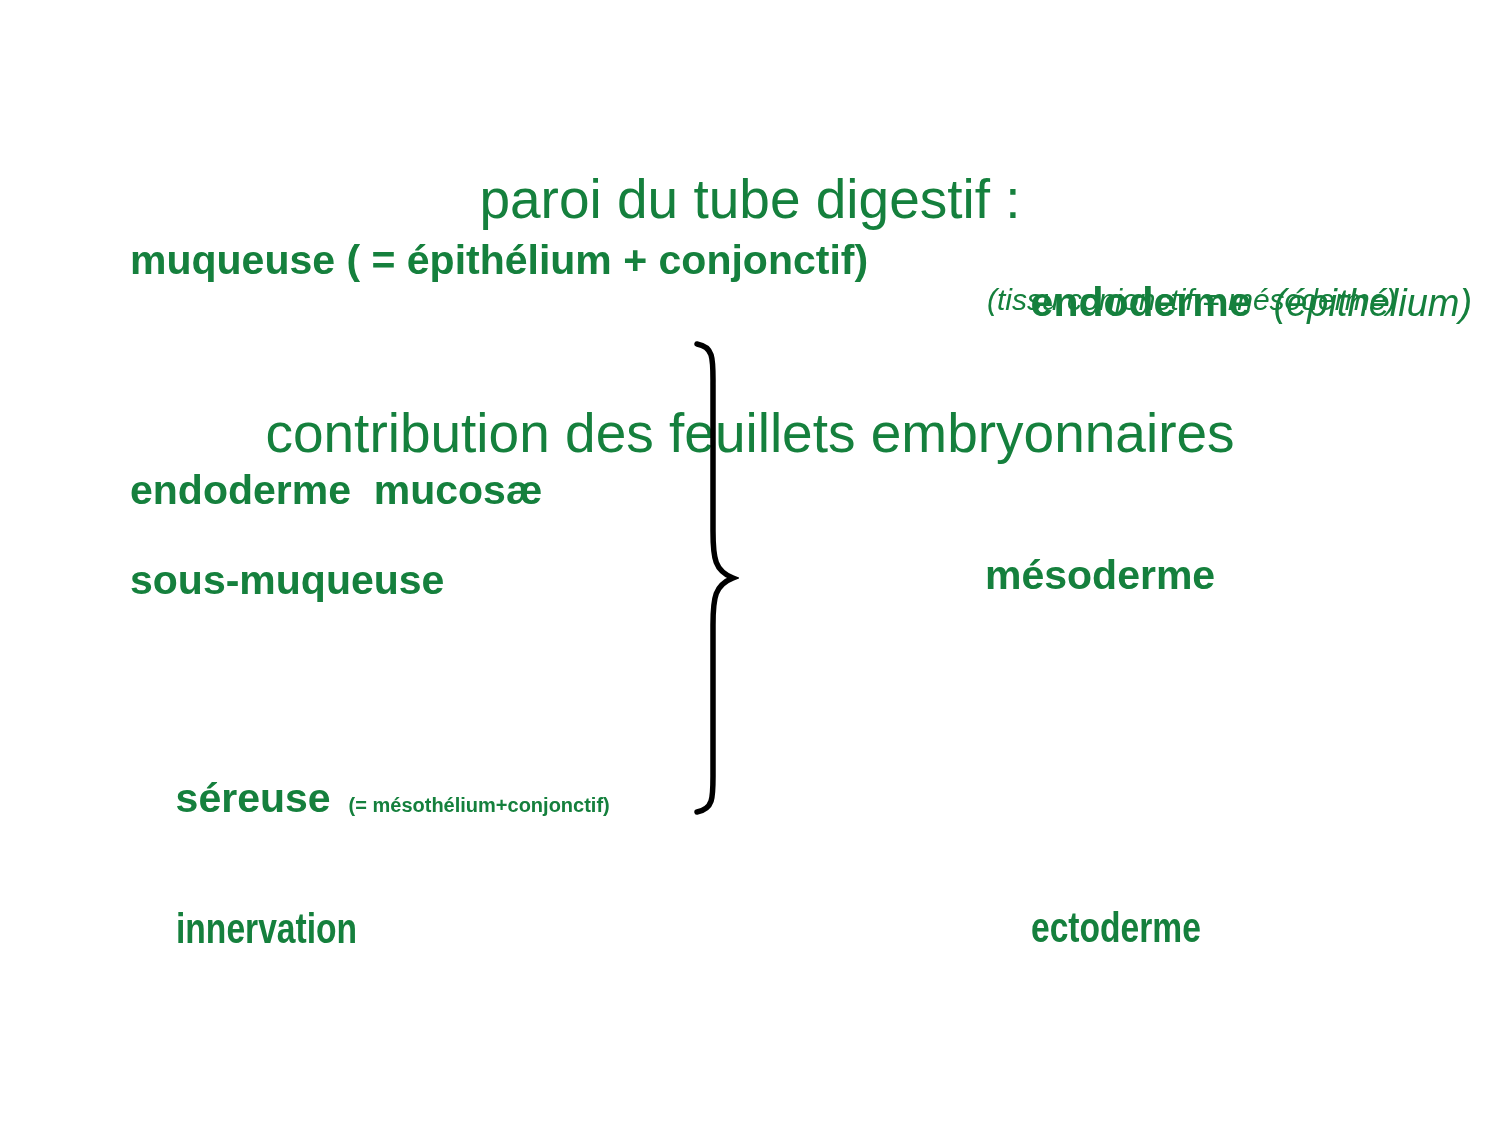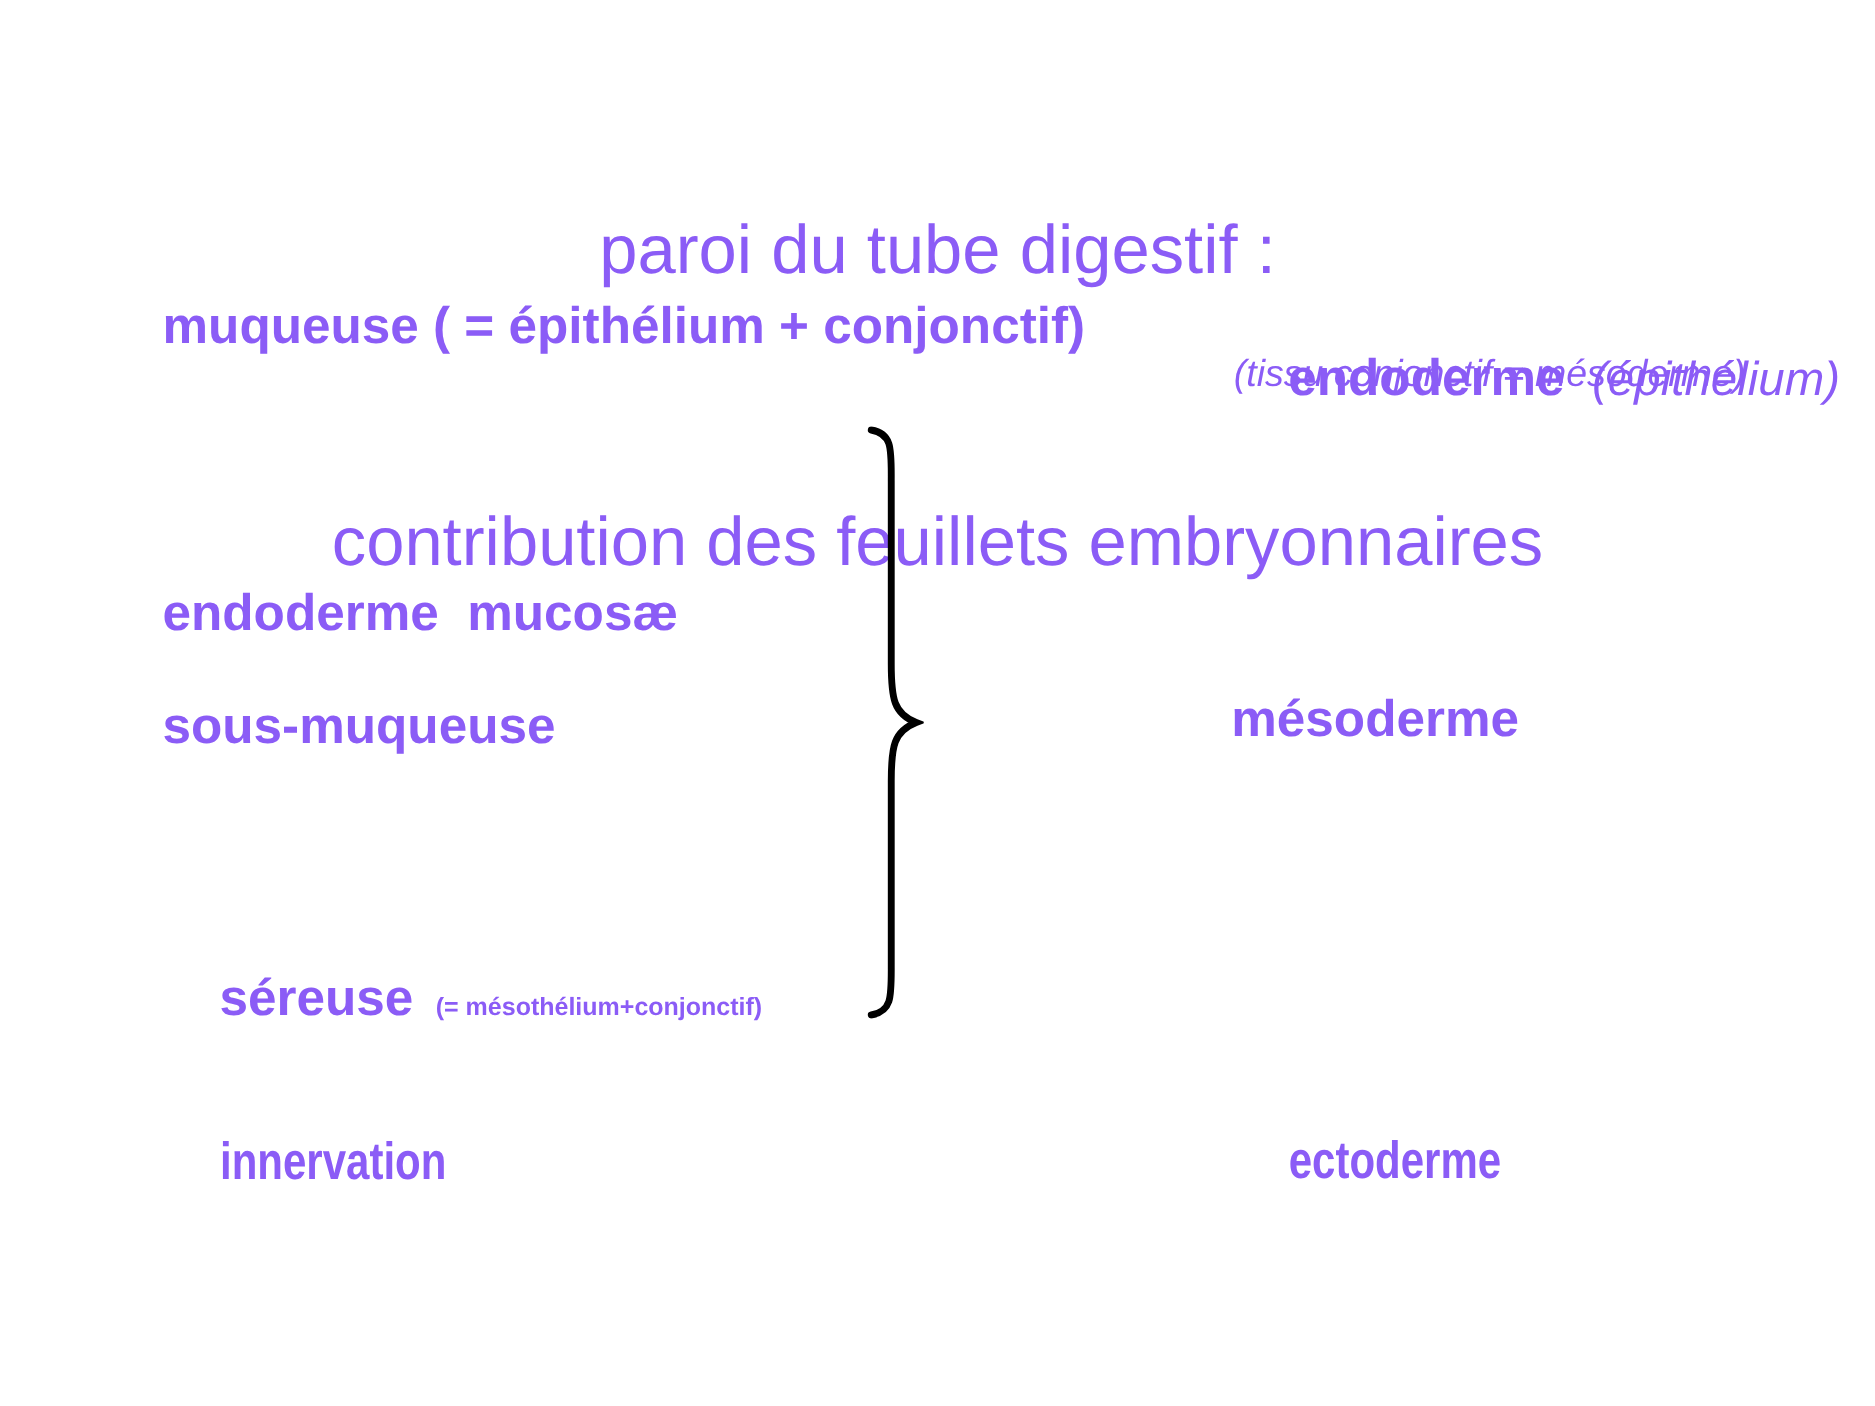--- a/index.html
+++ b/index.html
@@ -7,21 +7,21 @@
     padding: 0;
     background: #e8e8e8;
   }
   .slide {
     position: relative;
     width: 1500px;
     height: 1125px;
     background: #ffffff;
     overflow: hidden;
     font-family: "Liberation Sans", sans-serif;
-    color: #8b5cf6;
+    color: #15803d;
   }
   .title {
     position: absolute;
     top: 4px;
     left: 0;
     width: 100%;
     text-align: center;
     font-size: 55px;
     line-height: 78px;
     font-weight: 400;

